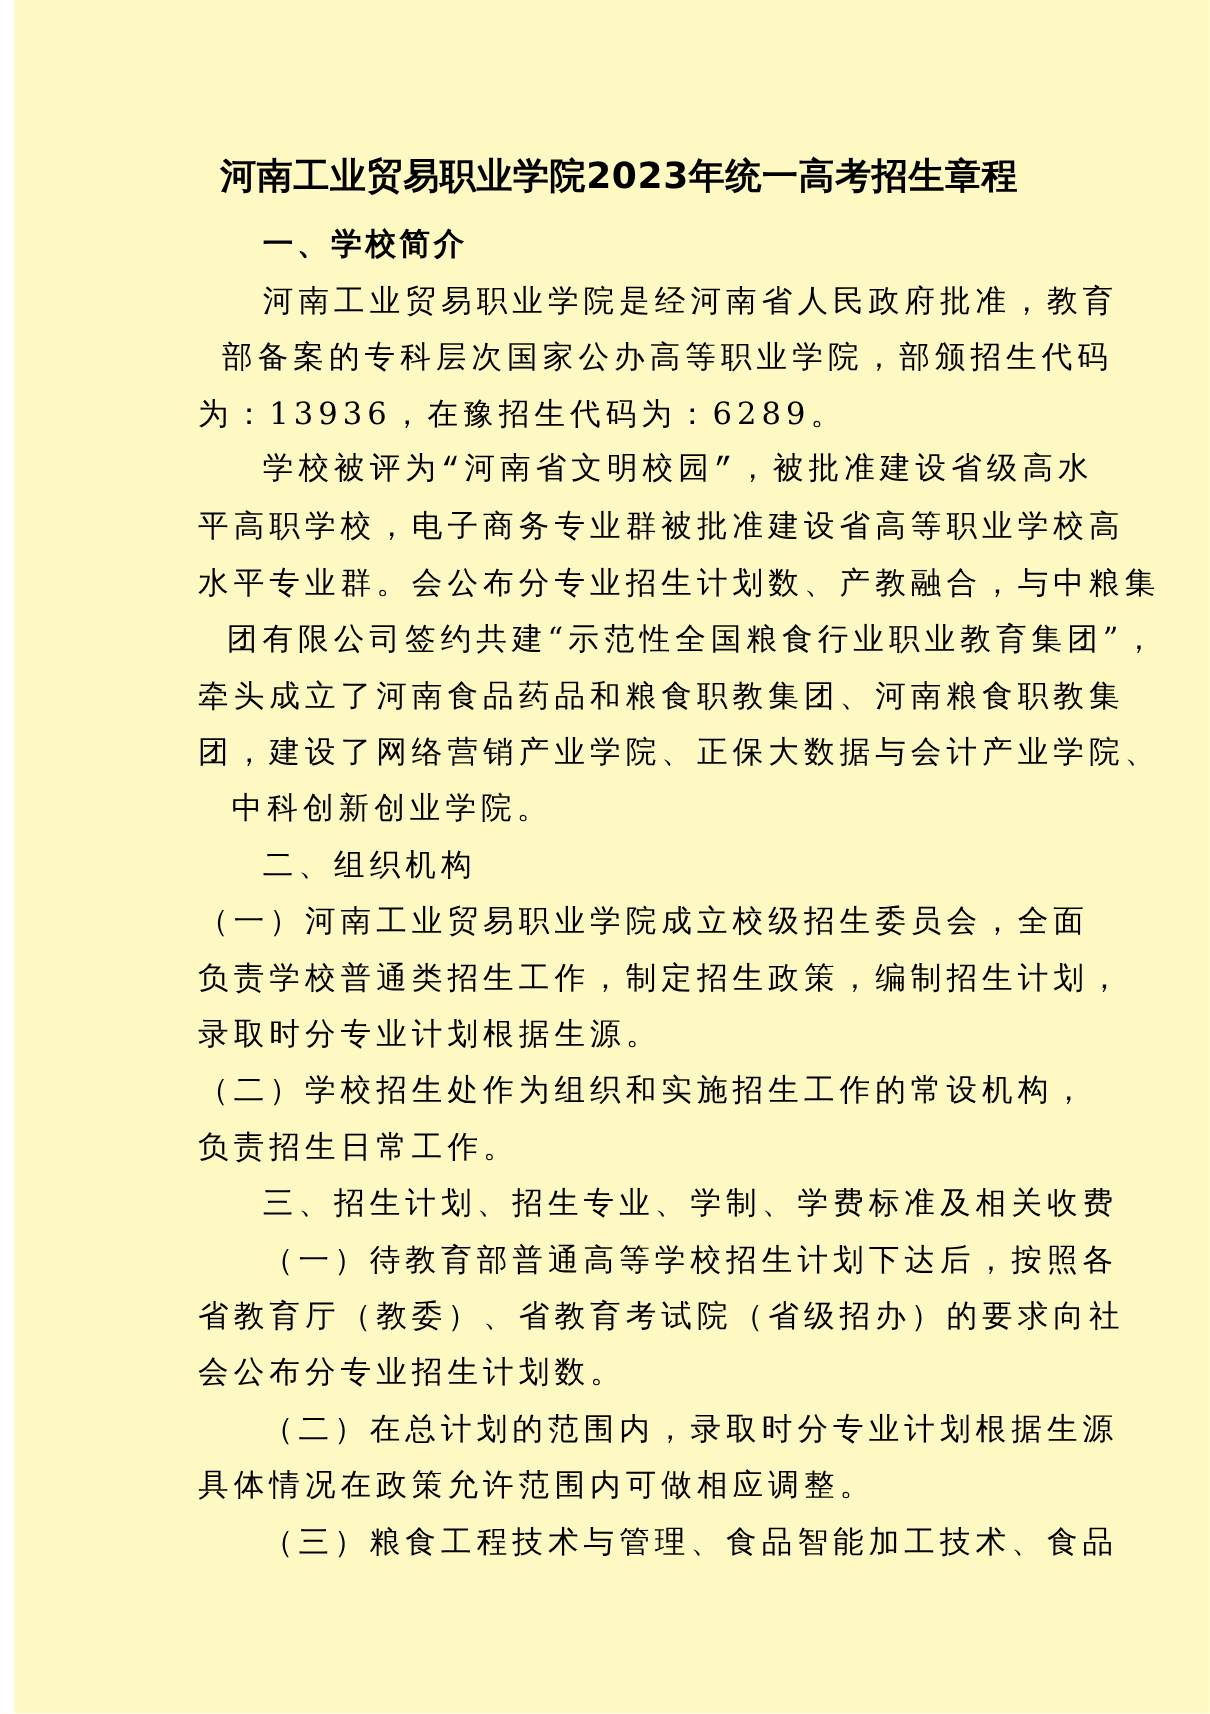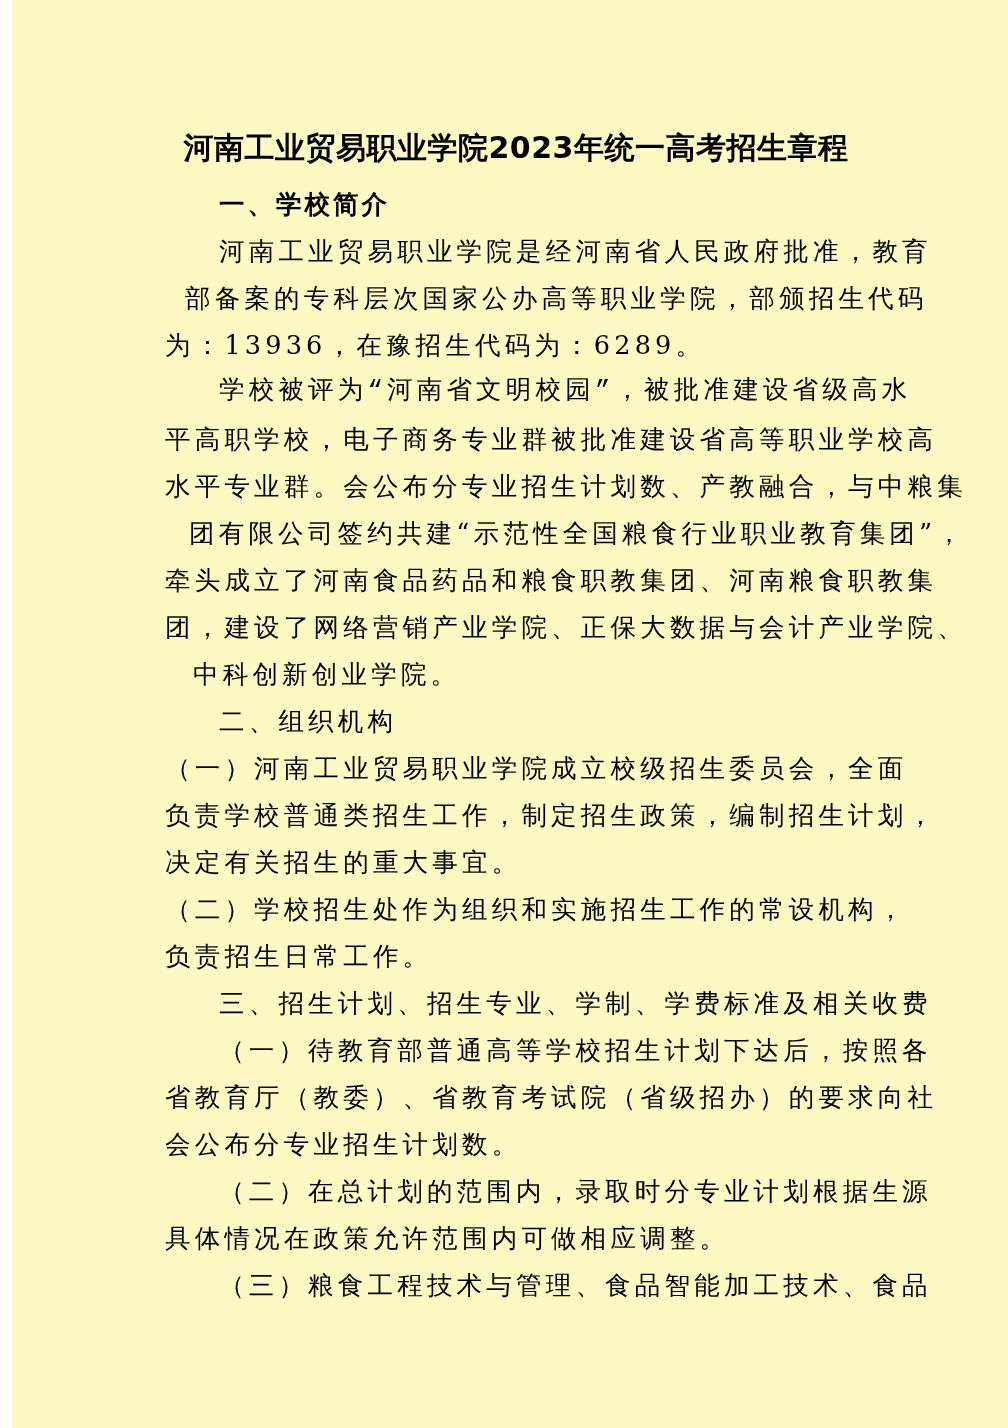--- a/index.html
+++ b/index.html
@@ -86,21 +86,21 @@
       <div class="line" style="top: 377px; left: 207px; width: 656px; font-family: Liberation Mono, monospace;">学校被评为“河南省文明校园”，被批准建设省级高水</div>
       <div class="line" style="top: 424px; left: 153px; width: 710px;">平高职学校，电子商务专业群被批准建设省高等职业学校高</div>
       <div class="line" style="top: 471px; left: 153px; width: 710px;">水平专业群。会公布分专业招生计划数、产教融合，与中粮集</div>
       <div class="line" style="top: 518px; left: 153px; width: 710px; margin-left: 24px;">团有限公司签约共建“示范性全国粮食行业职业教育集团”，</div>
       <div class="line" style="top: 565px; left: 153px; width: 710px;">牵头成立了河南食品药品和粮食职教集团、河南粮食职教集</div>
       <div class="line" style="top: 612px; left: 153px; width: 710px;">团，建设了网络营销产业学院、正保大数据与会计产业学院、</div>
       <div class="line short" style="top: 659px; left: 153px; width: 710px; margin-left: 28px;">中科创新创业学院。</div>
       <div class="line short" style="top: 706px; left: 207px; width: 656px;">二、组织机构</div>
       <div class="line" style="top: 753px; left: 153px; width: 710px;">（一）河南工业贸易职业学院成立校级招生委员会，全面</div>
       <div class="line" style="top: 800px; left: 153px; width: 710px;">负责学校普通类招生工作，制定招生政策，编制招生计划，</div>
-      <div class="line short" style="top: 847px; left: 153px; width: 710px;">决定有关招生的重大事宜。</div>
+      <div class="line short" style="top: 847px; left: 153px; width: 710px;">录取时分专业计划根据生源。</div>
       <div class="line" style="top: 894px; left: 153px; width: 710px;">（二）学校招生处作为组织和实施招生工作的常设机构，</div>
       <div class="line short" style="top: 941px; left: 153px; width: 710px;">负责招生日常工作。</div>
       <div class="line" style="top: 988px; left: 207px; width: 656px;">三、招生计划、招生专业、学制、学费标准及相关收费</div>
       <div class="line" style="top: 1035px; left: 207px; width: 656px;">（一）待教育部普通高等学校招生计划下达后，按照各</div>
       <div class="line" style="top: 1082px; left: 153px; width: 710px;">省教育厅（教委）、省教育考试院（省级招办）的要求向社</div>
       <div class="line short" style="top: 1129px; left: 153px; width: 710px;">会公布分专业招生计划数。</div>
       <div class="line" style="top: 1176px; left: 207px; width: 656px;">（二）在总计划的范围内，录取时分专业计划根据生源</div>
       <div class="line short" style="top: 1223px; left: 153px; width: 710px;">具体情况在政策允许范围内可做相应调整。</div>
       <div class="line" style="top: 1270px; left: 207px; width: 656px;">（三）粮食工程技术与管理、食品智能加工技术、食品</div>
     </div>

